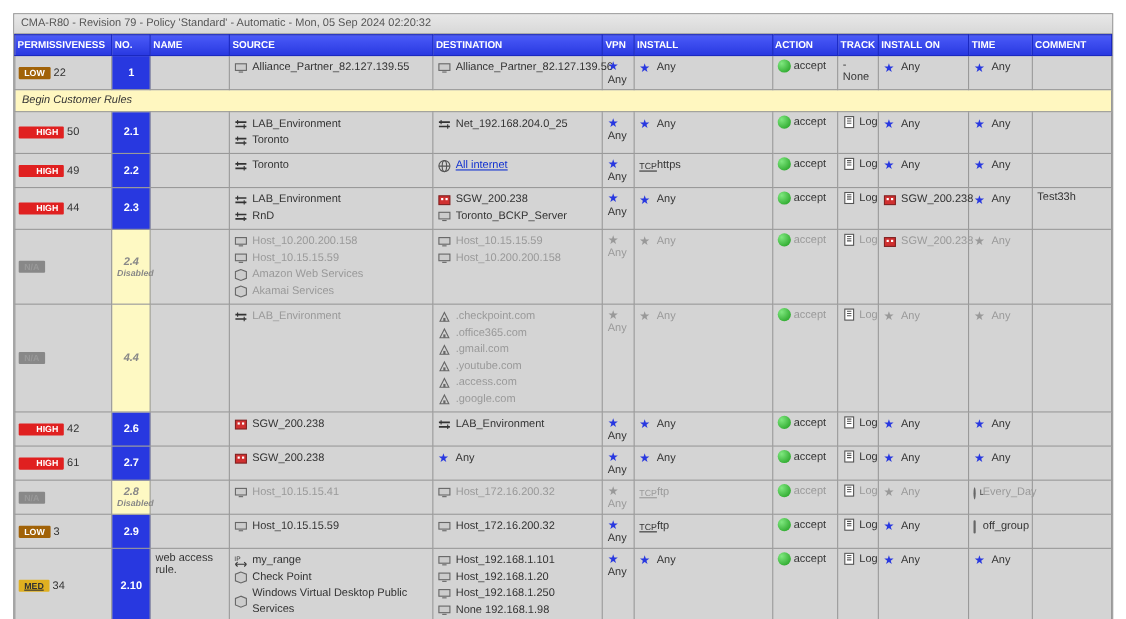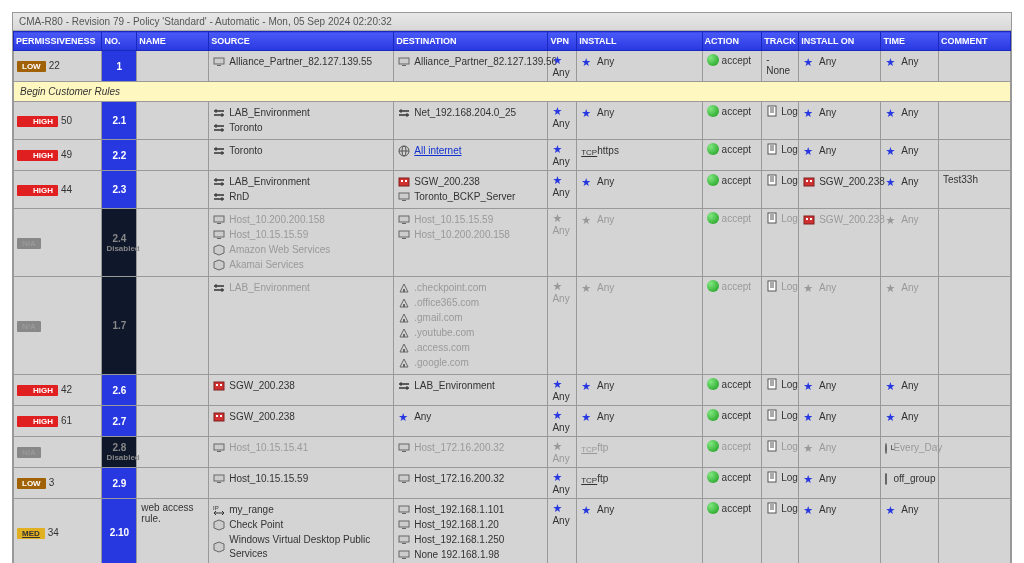--- a/index.html
+++ b/index.html
@@ -108,21 +108,21 @@
   }
   .track-log {
     display:inline-flex; align-items:flex-end; gap:3px;
   }
   .track-none {
     color:#333;
   }
   .link { color:#1030d0; text-decoration: underline; text-align: right; }
   .dimmed td { color:#999; }
   .dimmed td .obj, .dimmed td span { color:#999; }
-  .dimmed td.no-col { background:#0f172a; color:#888; }
+  .dimmed td.no-col { background:#fef9c3; color:#888;font-style:italic; }
   .disabled-sub { font-size:8px; }
   .time-icon {
     width:12px;height:12px;display:inline-block;
     border:1px solid #666; border-radius:2px;
     position:relative; margin-right:2px;
   }
   .clock-icon {
     width:11px;height:11px;border:1px solid #666;border-radius:50%;
     display:inline-block; position:relative; margin-right:2px;
   }
@@ -587,21 +587,21 @@
               <span class="star">★</span>
               <span>Any</span>
             </div>
           </td>
     <td></td>
   </tr>
         <tr class="dimmed">
     <td class="perm-col">
       <span class="badge NA">N/A</span><span></span>
     </td>
-    <td class="no-col disabled">1.7</td>
+    <td class="no-col disabled">4.4</td>
     <td></td>
     <td>
             <div class="obj">
               <span class="icon">
                 <svg width="12" height="12" viewBox="0 0 12 12">
                   <line x1="1" y1="4" x2="11" y2="4" stroke="#333" stroke-width="1.5"></line>
                   <line x1="1" y1="8" x2="11" y2="8" stroke="#333" stroke-width="1.5"></line>
                   <line x1="3" y1="2" x2="3" y2="6" stroke="#333"></line>
                   <line x1="9" y1="6" x2="9" y2="10" stroke="#333"></line>
                 </svg>

